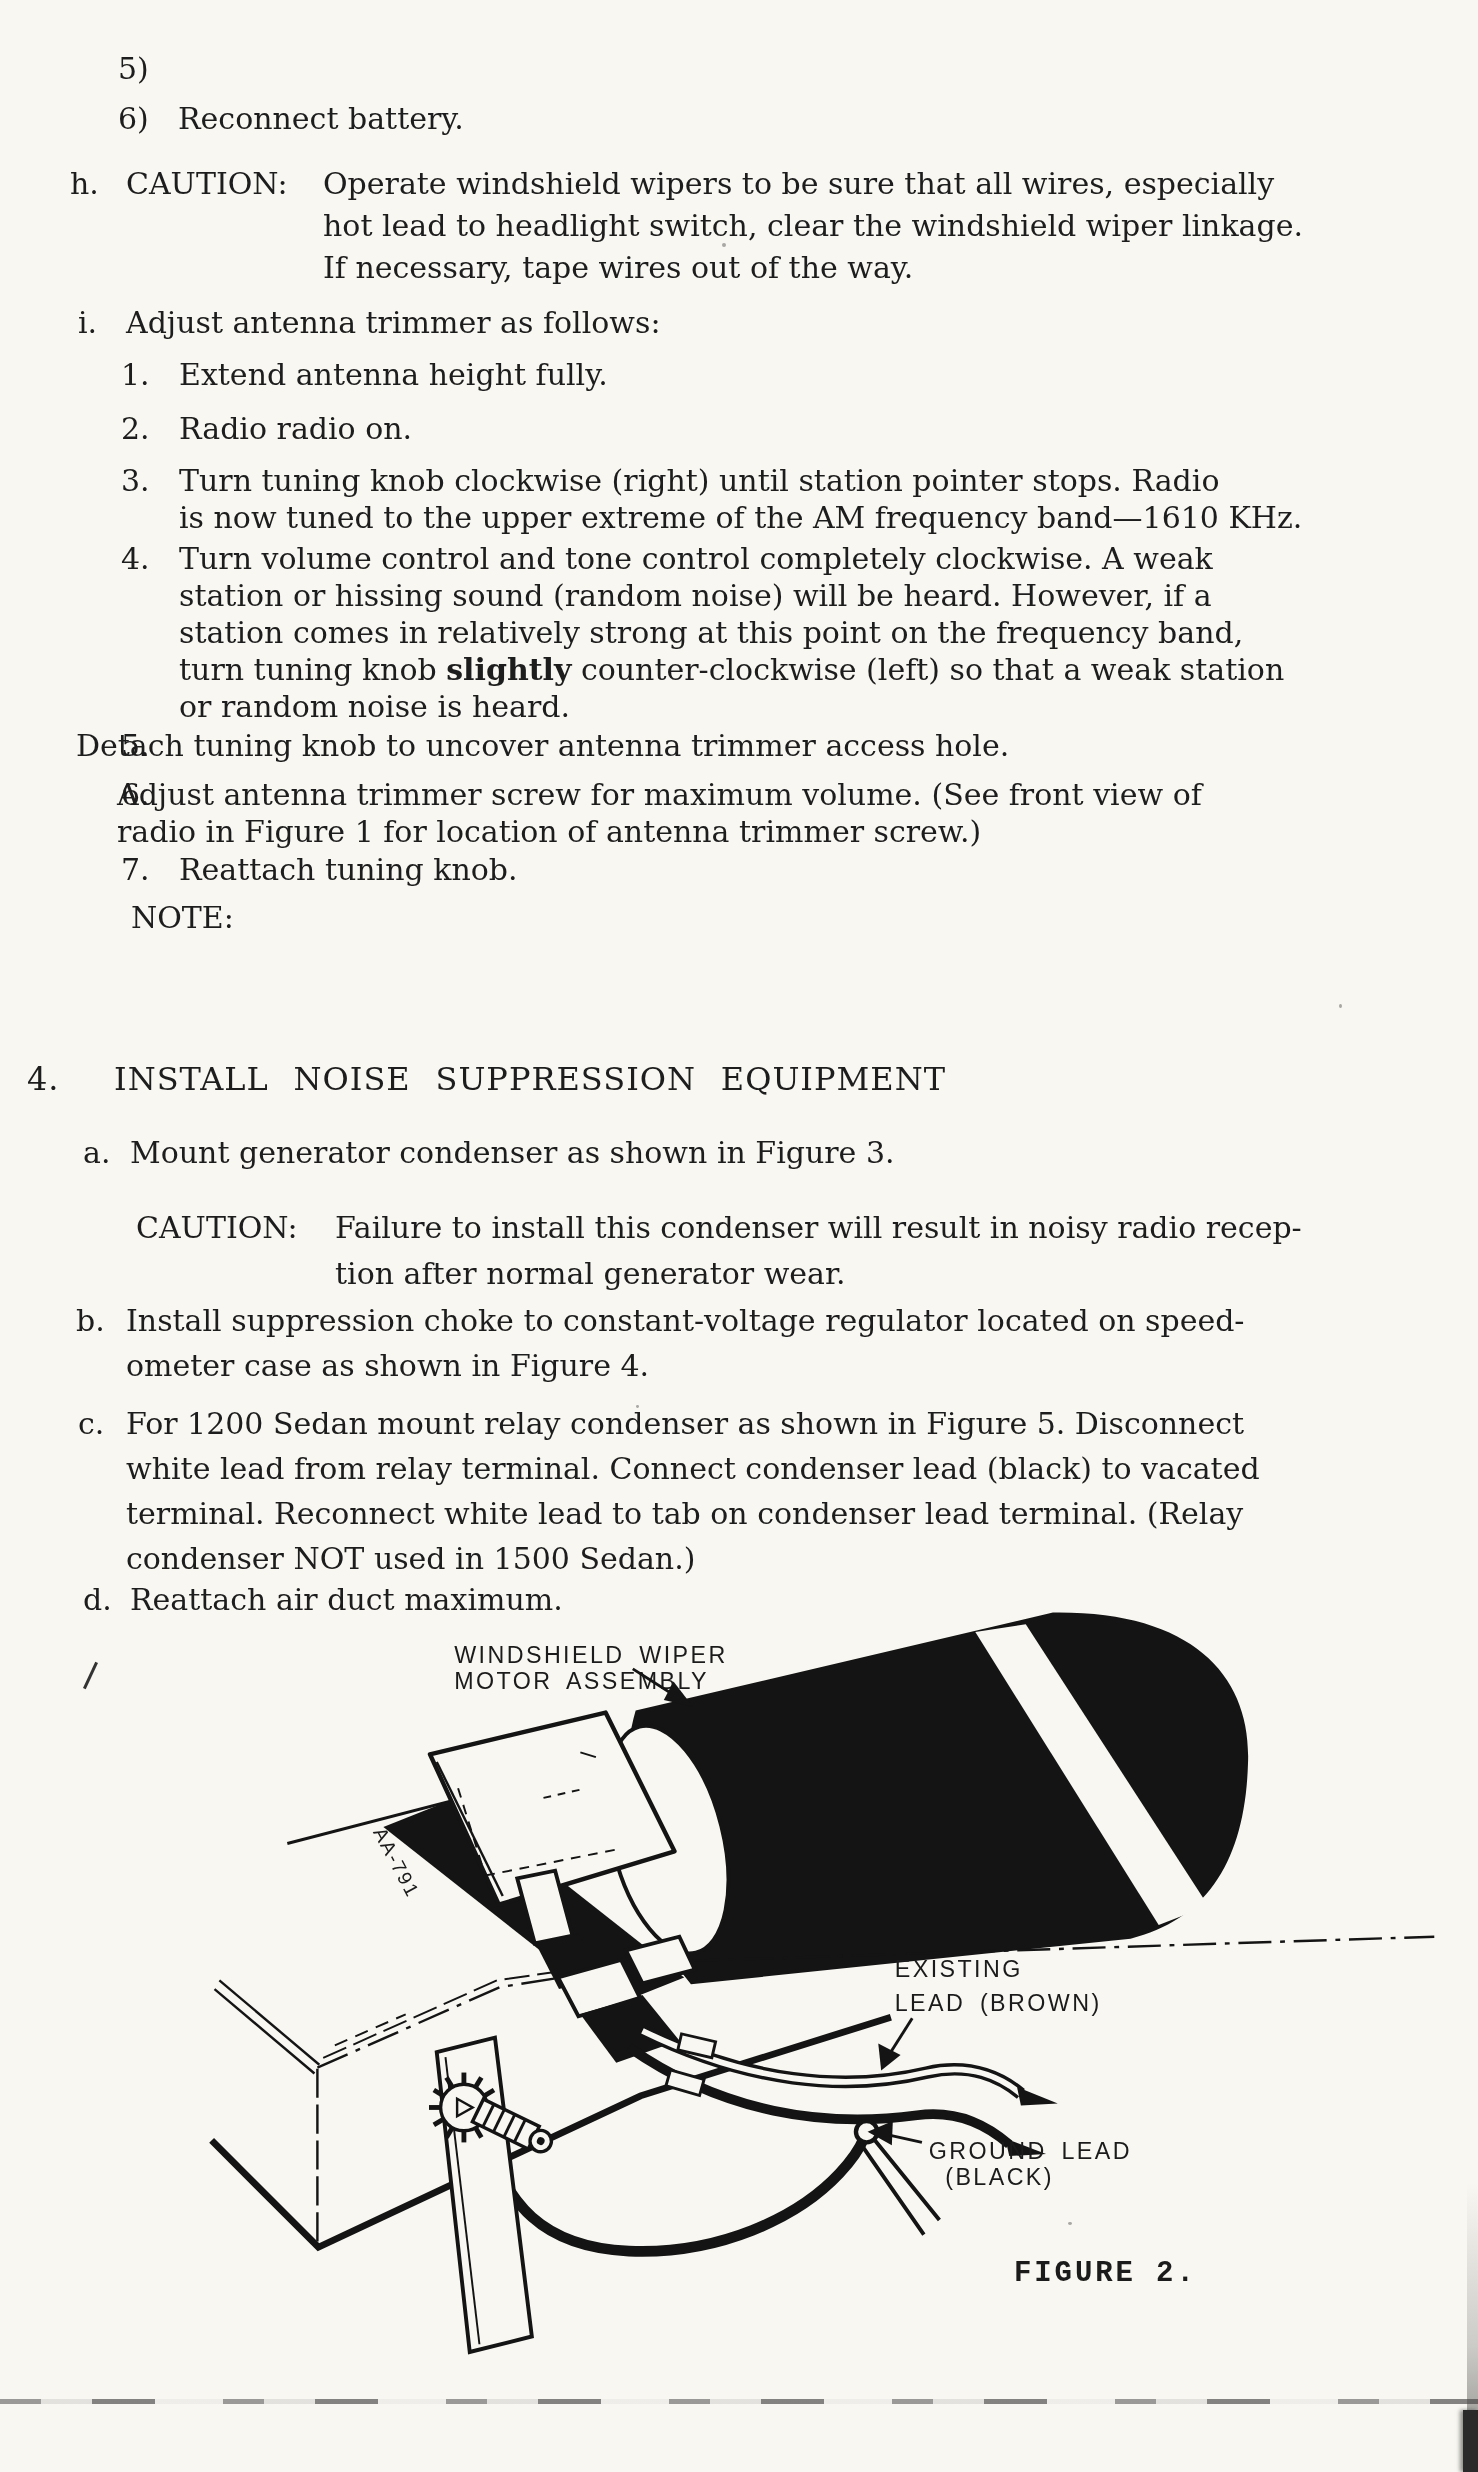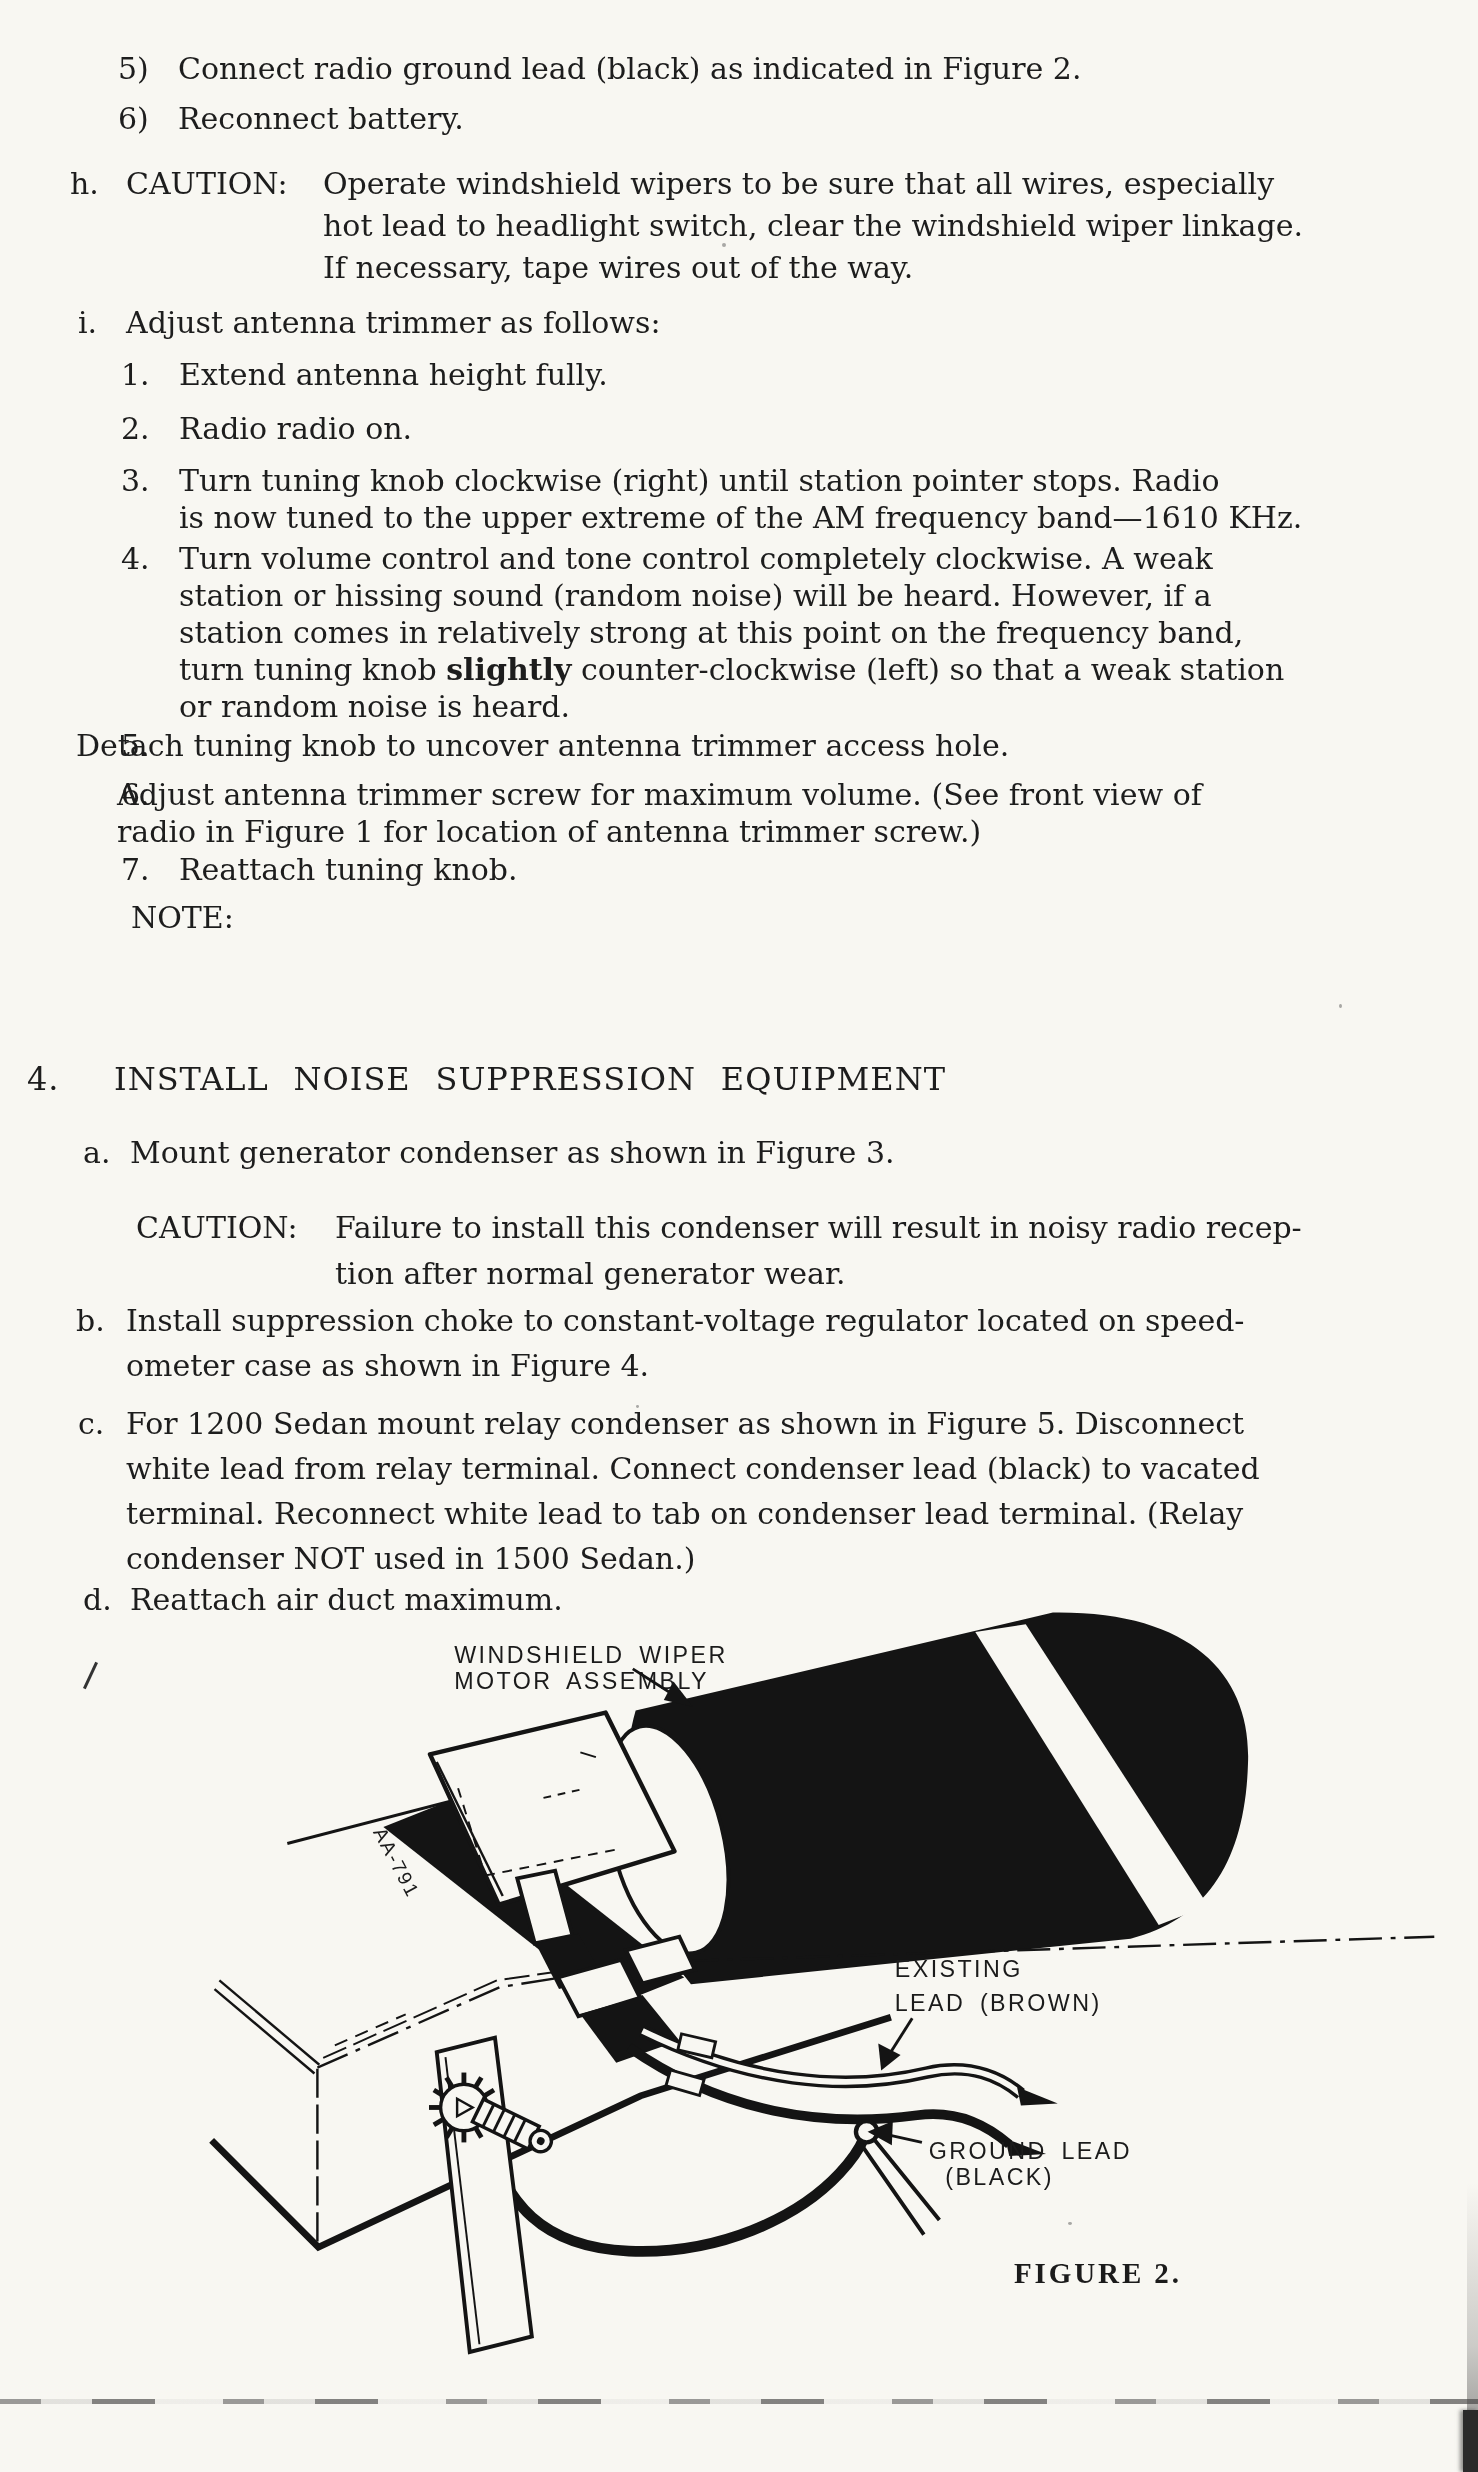--- a/index.html
+++ b/index.html
@@ -3,21 +3,21 @@
 <meta charset="utf-8">
 <style>
   html,body{margin:0;padding:0;background:#e8e6e0;}
   .page{position:relative;width:1479px;height:2473px;background:#f8f7f2;overflow:hidden;
         font-family:"DejaVu Serif",serif;color:#1d1d1d;}
   .blk{position:absolute;left:0;width:1378px;font-size:30px;line-height:39px;}
   .lbl{position:absolute;top:0;white-space:nowrap;}
   .head{position:absolute;top:0;white-space:nowrap;}
   .txt{white-space:pre-line;text-align:left;}
   .hd{font-size:32px;letter-spacing:1px;word-spacing:13.6px;}
-  .caption{position:absolute;font-family:Liberation Serif, serif;font-weight:700;
+  .caption{position:absolute;font-family:Liberation Mono, monospace;font-weight:700;
            font-size:29px;letter-spacing:2.9px;color:#1b1b1b;}
   .figlbl{font-family:"Liberation Sans",sans-serif;font-size:24px;letter-spacing:2.5px;
           word-spacing:6px;fill:#1b1b1b;}
   .partnum{font-family:"Liberation Sans",sans-serif;font-size:20px;letter-spacing:2px;fill:#1b1b1b;}
   .tick{position:absolute;left:89px;top:1661px;width:2.9px;height:29px;background:#333;
         transform:rotate(25deg);}
   .streak{position:absolute;left:0;top:2399px;width:1479px;height:4.9px;filter:blur(0.7px);
      background:repeating-linear-gradient(90deg,rgba(60,60,60,.50) 0 41px,rgba(130,130,130,.18) 41px 92px,
      rgba(35,35,35,.55) 92px 155px,rgba(160,160,160,.10) 155px 223px);}
   .edge-smudge{position:absolute;right:0;top:2183px;width:11.6px;height:233px;
@@ -26,21 +26,20 @@
      box-shadow:-2.9px 0 3.9px rgba(42,42,42,.5);}
   .speck{position:absolute;background:rgba(70,70,70,.45);border-radius:50%;}
 </style>
 </head>
 <body>
 
 <div class="page">
 
   <div class="blk" style="top:49px">
     <span class="lbl" style="left:118px">5)</span>
-    <div class="txt" style="margin-left:178px">Connect radio ground lead (black) as indicated in Figure 2.</div>
   </div>
   <div class="blk" style="top:99px">
     <span class="lbl" style="left:118px">6)</span>
     <div class="txt" style="margin-left:178px">Reconnect battery.</div>
   </div>
   <div class="blk" style="top:163px;line-height:42px">
     <span class="lbl" style="left:70px">h.</span>
     <span class="head" style="left:126px">CAUTION:</span>
     <div class="txt" style="margin-left:323px">Operate windshield wipers to be sure that all wires, especially
 hot lead to headlight switch, clear the windshield wiper linkage.

